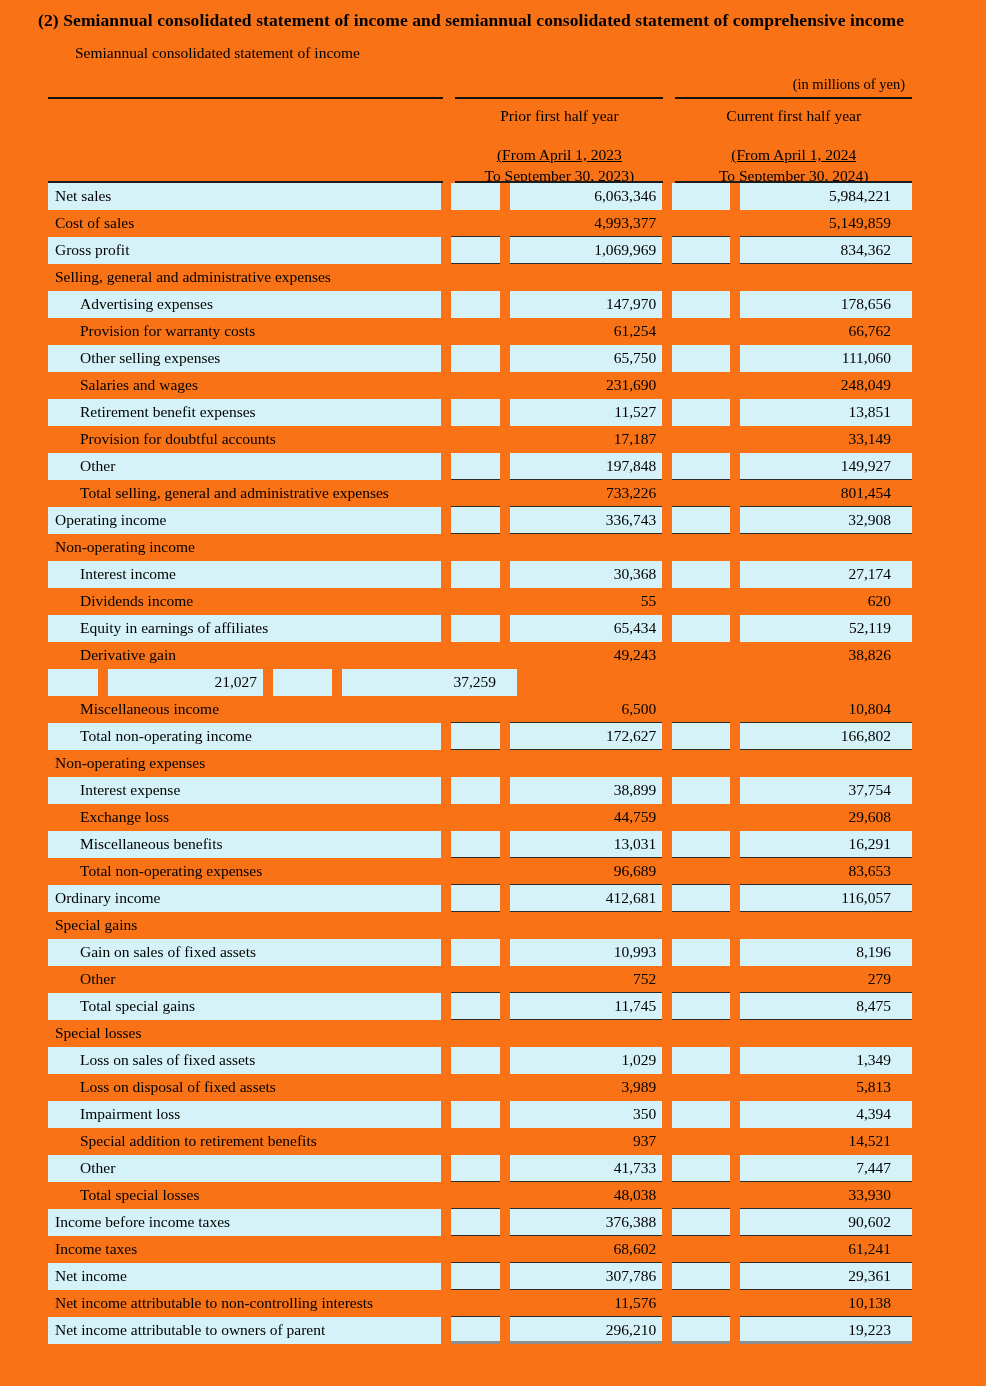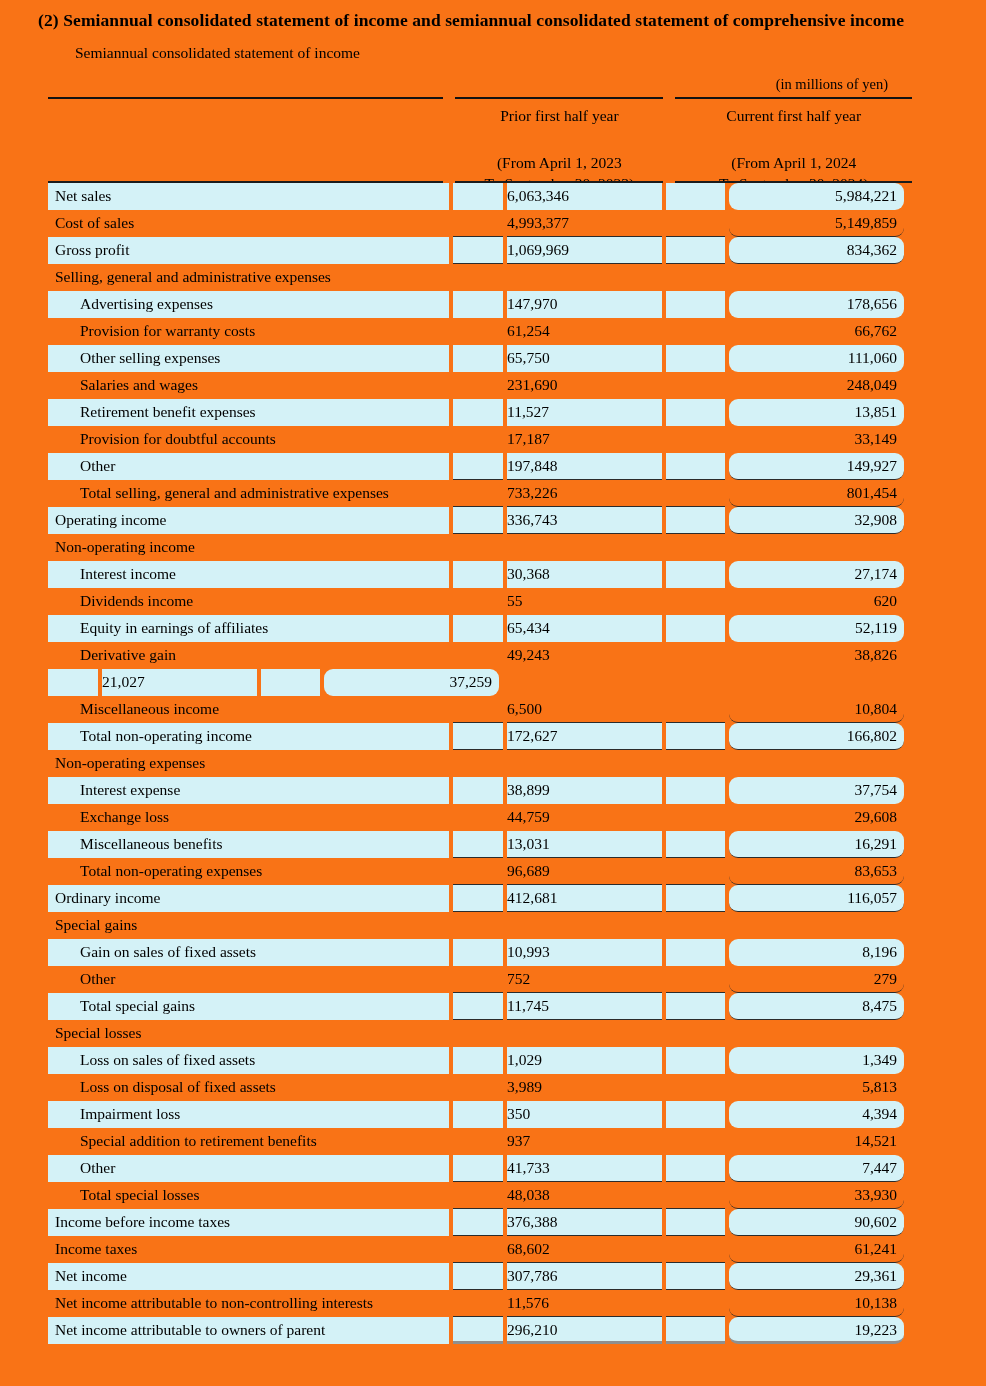--- a/index.html
+++ b/index.html
@@ -27,21 +27,21 @@
   }
   .doc-subtitle {
     position: absolute;
     left: 75px;
     top: 44px;
     font-size: 15.5px;
     white-space: nowrap;
   }
   .unit-note {
     position: absolute;
-    right: 98px;
+    right: 81px;
     top: 76px;
     font-size: 14.5px;
     white-space: nowrap;
     margin-left: 27px;
   }
   .fin-table {
     position: absolute;
     left: 48px;
     top: 97px;
     width: 864px;
@@ -56,41 +56,41 @@
     border-top: 2.5px solid #121212;
     border-bottom: 2px solid #1c1c1c;
     text-align: center;
     font-size: 15.5px;
     overflow: hidden;
   }
   .hdr-label   { width: 401px; }
   .hdr-prior   { width: 211px; }
   .hdr-current { width: 240px; }
   .period-name  { margin-top: 8px; line-height: 18px; }
-  .period-range { margin-top: 28px; line-height: 20.5px; }
+  .period-range { margin-top: 20px; line-height: 20.5px; text-decoration: underline; }
   .row {
     display: flex;
-    gap: 4px;
+    gap: 10px;
     height: 27px;
     align-items: stretch;
   }
   .cell {
     box-sizing: border-box;
     font-size: 15.5px;
     line-height: 26px;
     white-space: nowrap;
     overflow: visible;
   }
   .label { width: 401px; }
   .ind0  { padding-left: 7px; }
   .ind1  { padding-left: 32px; }
   .n1 { width: 50px; }
-  .v1 { width: 155px; text-align: left; }
+  .v1 { width: 155px; text-align: right; padding-right: 6px; }
   .sp { width: 59px; }
-  .v2 { width: 175px; text-align: right; padding-right: 7px; border-radius: 9px; }
+  .v2 { width: 175px; text-align: right; padding-right: 21px; }
   .cyan > .cell { background: var(--zebra, #d4f2f7); }
   .rule  > .na { border-bottom: 1.6px solid #2b2b2b; }
   .final > .na { border-bottom: 3px solid #8f8f8f; }
 </style>
 </head>
 <body>
 
 <div class="page">
   <div class="doc-title">(2) Semiannual consolidated statement of income and semiannual consolidated statement of comprehensive income</div>
   <div class="doc-subtitle">Semiannual consolidated statement of income</div>

